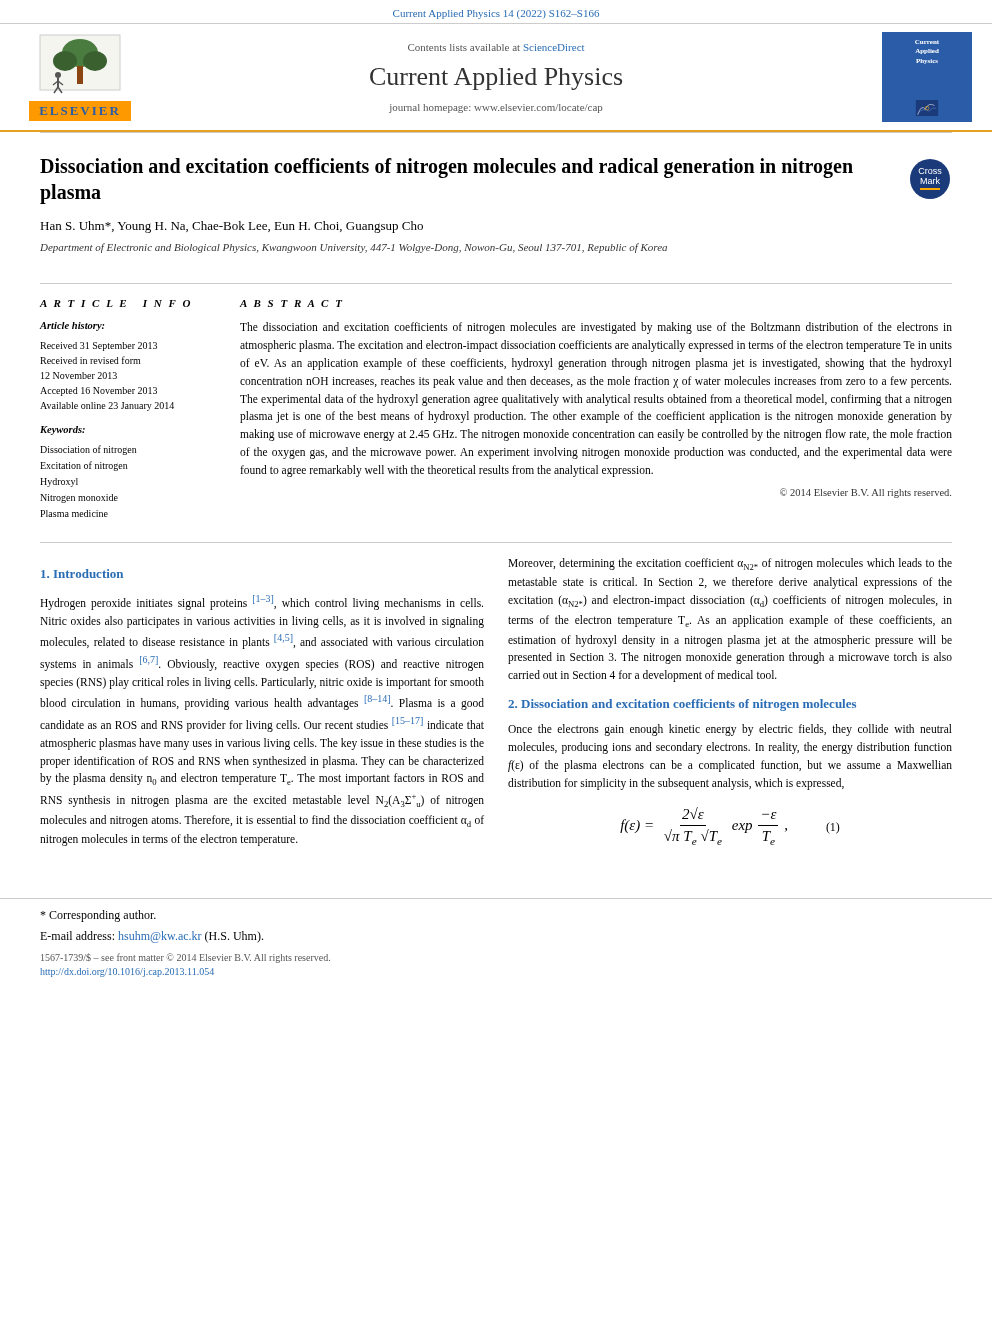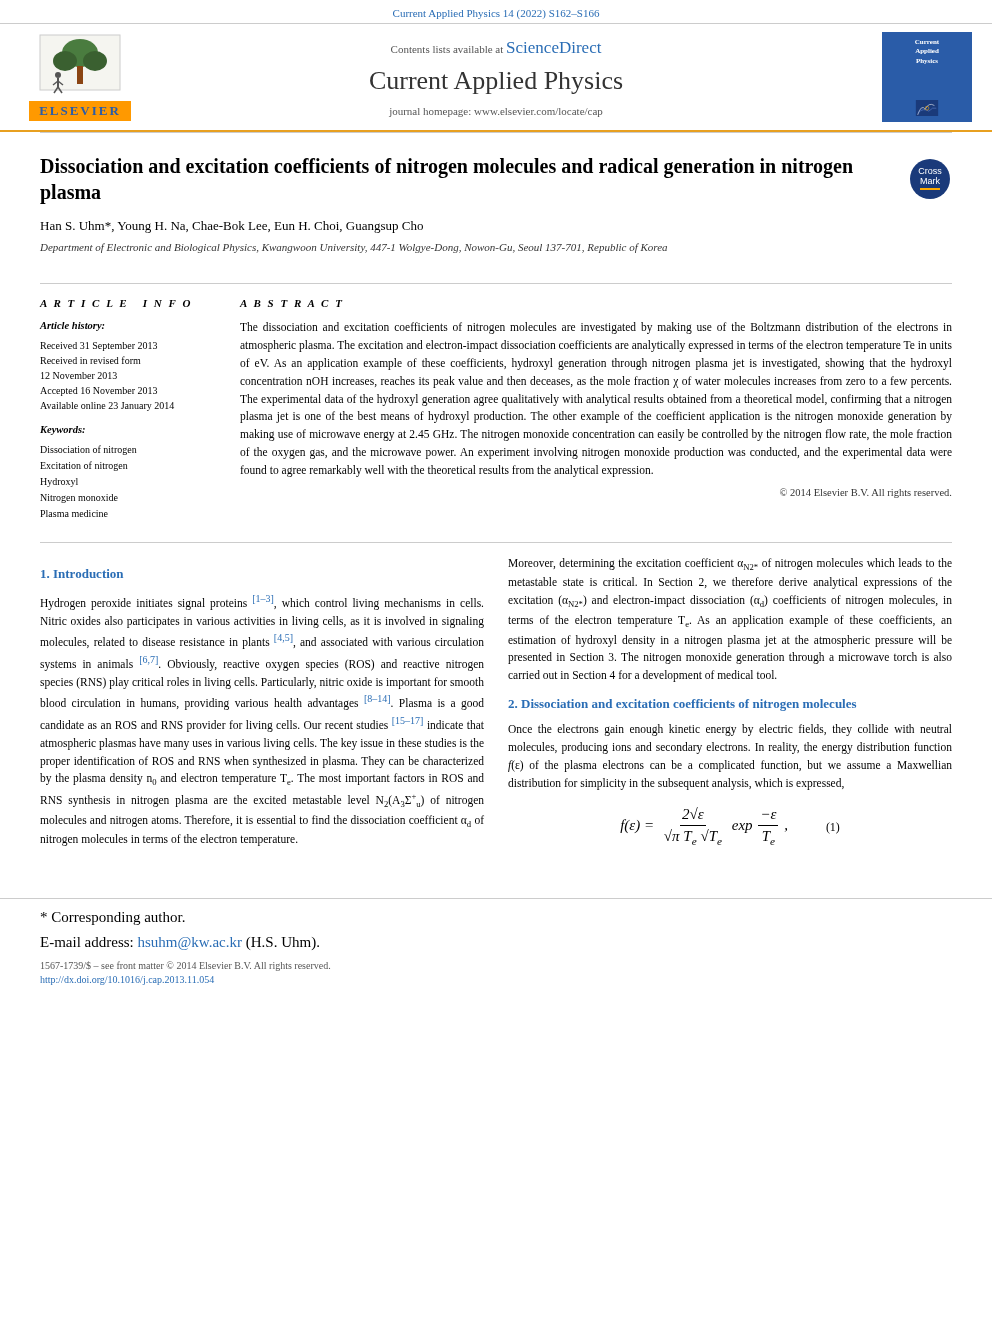--- a/index.html
+++ b/index.html
@@ -190,21 +190,21 @@
       vertical-align: super;
     }
     
     .article-footer {
       border-top: 1px solid #ccc;
       margin-top: 16px;
       padding-top: 8px;
       padding: 8px 40px 0;
     }
     .footnote-text {
-      font-size: 15px;
+      font-size: 12px;
       margin-bottom: 4px;
     }
     .footnote-email {
       color: #2a6db5;
     }
     .footer-copyright {
       font-size: 10px;
       color: #555;
       margin-top: 6px;
     }
@@ -269,21 +269,21 @@
           <line x1="23" y1="54" x2="19" y2="60" stroke="#555" stroke-width="1.5"></line>
           <line x1="23" y1="54" x2="27" y2="60" stroke="#555" stroke-width="1.5"></line>
         </svg>
         <div style="background:#f90;padding:1px 10px;font-weight:bold;font-size:13px;letter-spacing:2px;color:#2a5ca8;">ELSEVIER</div>
       </div>
     </div>
 
     <div class="journal-header-center">
       <div style="font-size:11px;color:#555;">
         <span>Contents lists available at</span>
-        <a style="color:#2a6db5;text-decoration:none;font-size:17px;">ScienceDirect</a>
+        <a style="color:#2a6db5;text-decoration:none;font-size:11px;">ScienceDirect</a>
       </div>
       <div class="journal-title-main">Current Applied Physics</div>
       <div class="journal-homepage">journal homepage: www.elsevier.com/locate/cap</div>
     </div>
 
     <div class="journal-header-right">
       <div class="journal-cover-thumb">
         <div style="font-size:7px;font-weight:bold;line-height:1.3;text-align:center;">
           Current<br>Applied<br>Physics
         </div>

